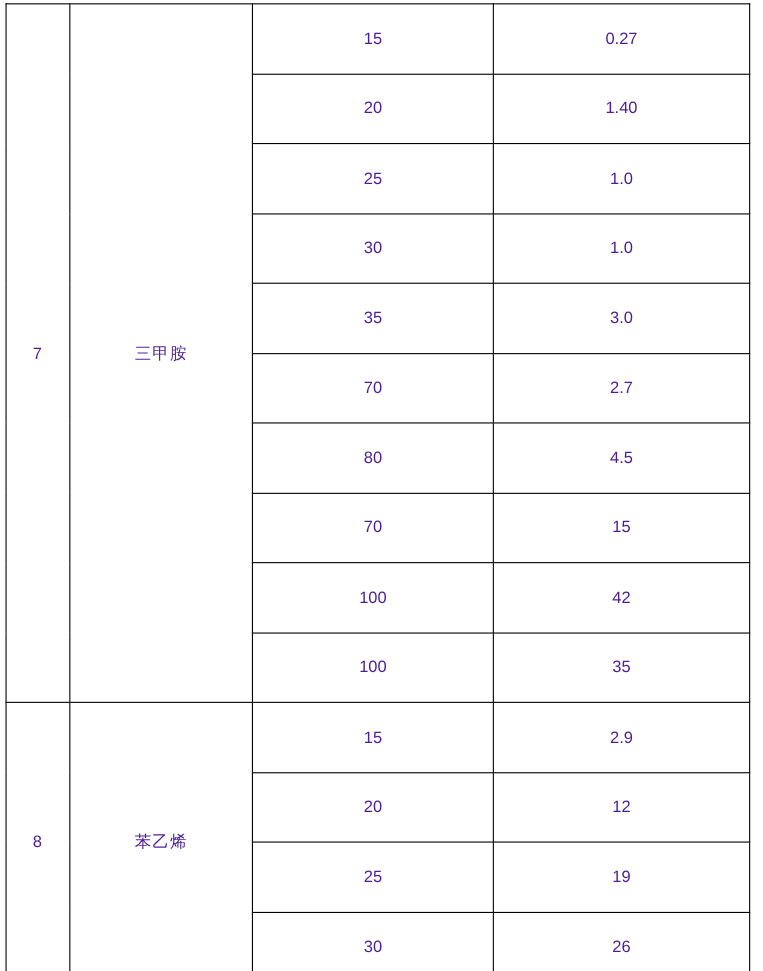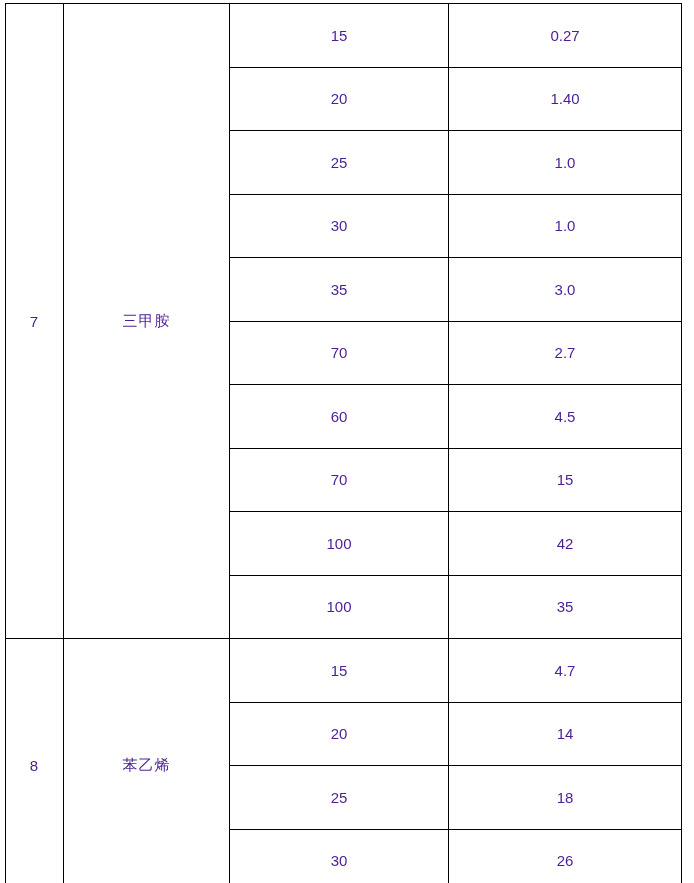--- a/index.html
+++ b/index.html
@@ -85,49 +85,49 @@
         </tr>
         <tr>
           <td class="col-temp num">35</td>
           <td class="col-value num">3.0</td>
         </tr>
         <tr>
           <td class="col-temp num">70</td>
           <td class="col-value num">2.7</td>
         </tr>
         <tr>
-          <td class="col-temp num">60</td>
+          <td class="col-temp num">80</td>
           <td class="col-value num">4.5</td>
         </tr>
         <tr>
           <td class="col-temp num">70</td>
           <td class="col-value num">15</td>
         </tr>
         <tr>
           <td class="col-temp num">100</td>
           <td class="col-value num">42</td>
         </tr>
         <tr>
           <td class="col-temp num">100</td>
           <td class="col-value num">35</td>
         </tr>
 
         <tr>
           <td class="col-index cn-text" rowspan="4">8</td>
           <td class="col-name cn-text" rowspan="4">苯乙烯</td>
           <td class="col-temp num">15</td>
-          <td class="col-value num">4.7</td>
+          <td class="col-value num">2.9</td>
         </tr>
         <tr>
           <td class="col-temp num">20</td>
-          <td class="col-value num">14</td>
+          <td class="col-value num">12</td>
         </tr>
         <tr>
           <td class="col-temp num">25</td>
-          <td class="col-value num">18</td>
+          <td class="col-value num">19</td>
         </tr>
         <tr>
           <td class="col-temp num">30</td>
           <td class="col-value num">26</td>
         </tr>
       </tbody>
     </table>
   </div>
 </div>
 

